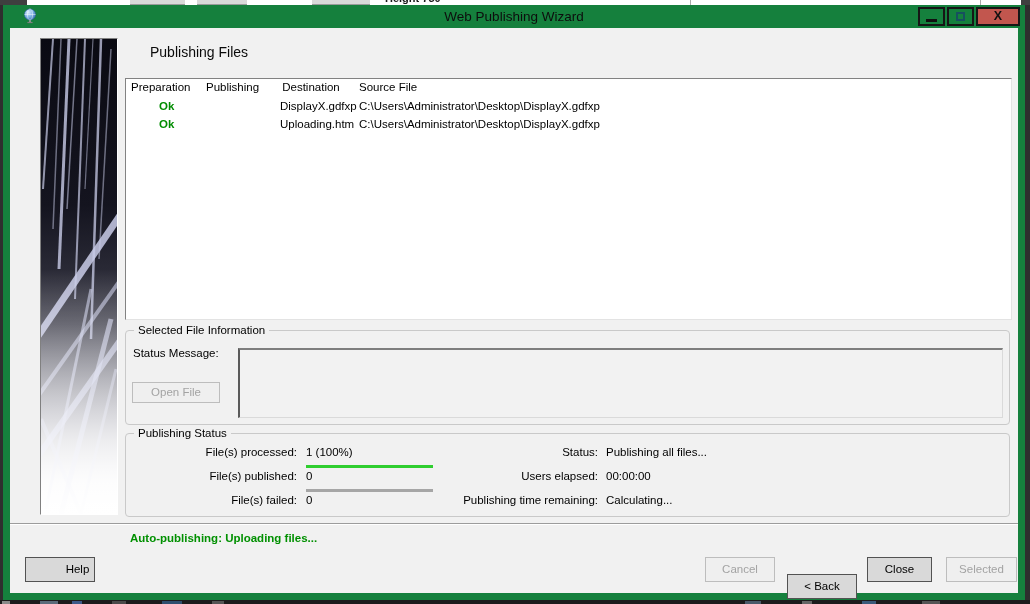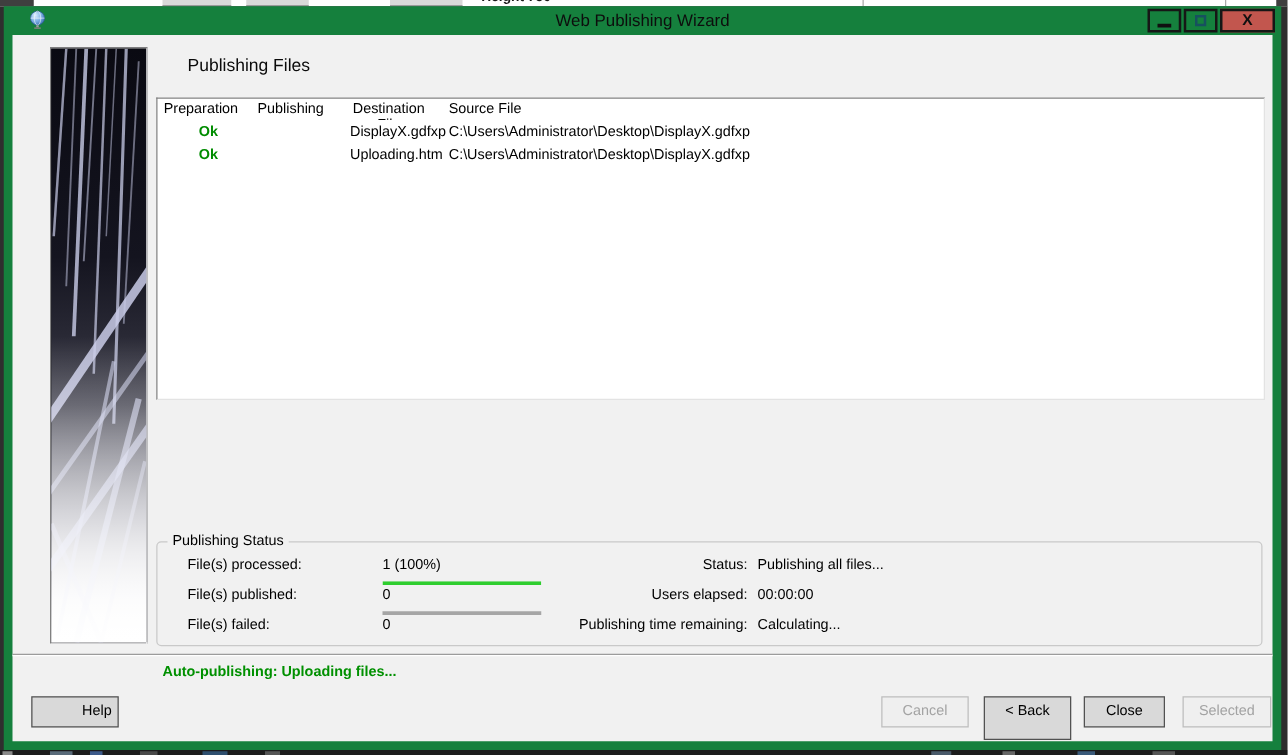--- a/index.html
+++ b/index.html
@@ -65,35 +65,35 @@
   .group-ps  { left:115px; top:405px; width:885px; height:84px; }
 
   .status-msg-label { left:7px; top:16px; }
   .btn { font-family:"Liberation Sans", sans-serif; font-size:11.5px; text-align:center; cursor:default; }
   .btn-enabled { background:#D9D9D9; border:1px solid #525252; color:#000; }
   .btn-disabled { background:#EFEFEF; border:1px solid #BDBDBD; color:#A3A3A3; }
   .open-file-btn { left:6px; top:51px; width:88px; height:21px; line-height:19px; }
   .status-box { left:112px; top:17px; width:765px; height:70px; background:#F2F2F2;
     border-left:2px solid #5a5a5a; border-top:2px solid #7e7e7e; border-right:1px solid #dadada; border-bottom:1px solid #dadada; }
 
-  .ps-label { width:165px; text-align:left; left:24px; }
+  .ps-label { width:165px; text-align:right; left:6px; }
   .ps-value { left:180px; white-space:nowrap; }
   .ps-rlabel { width:192px; text-align:right; left:280px; }
   .ps-rvalue { left:480px; white-space:nowrap; }
   .row1 { top:12px; } .row2 { top:36px; } .row3 { top:60px; }
   .pbar { left:180px; width:127px; height:3px; background:#A6A6A6; overflow:hidden; }
   .pbar1 { top:31px; } .pbar2 { top:55px; }
   .pfill { height:100%; background:#2FCE2F; }
 
   .separator { left:0; top:495px; width:1008px; height:2px; border-top:1px solid #9c9c9c; border-bottom:1px solid #ffffff; }
   .auto-status { left:120px; top:504px; font-weight:bold; color:#009000; }
 
   .btn-help { left:15px; top:529px; width:70px; height:25px; line-height:23px;padding-left:35px; }
   .btn-cancel { left:695px; top:529px; width:70px; height:25px; line-height:23px; }
-  .btn-back { left:777px; top:529px; width:70px; height:35px; line-height:23px; }
+  .btn-back { left:777px; top:546px; width:70px; height:25px; line-height:23px; }
   .btn-close { left:857px; top:529px; width:65px; height:25px; line-height:23px; }
   .btn-publish { left:936px; top:529px; width:71px; height:25px; line-height:23px; }
 </style>
 </head>
 <body>
 
 <div class="abs bg-top-strip">
   <div class="abs bg-top-dark-l"></div>
   <div class="abs bg-frag" style="left:130px;width:55px;"></div>
   <div class="abs bg-frag" style="left:197px;width:50px;"></div>
@@ -209,20 +209,26 @@
         <span class="cell-src">C:\Users\Administrator\Desktop\DisplayX.gdfxp</span>
       </div>
       <div class="list-row">
         <span class="cell-prep">Ok</span>
         <span class="cell-pub"></span>
         <span class="cell-dest">Uploading.htm</span>
         <span class="cell-src">C:\Users\Administrator\Desktop\DisplayX.gdfxp</span>
       </div>
     </div>
 
+    <div class="abs groupbox group-sfi">
+      <span class="legend">Selected File Information</span>
+      <span class="abs status-msg-label">Status Message:</span>
+      <div class="abs btn btn-disabled open-file-btn">Open File</div>
+      <div class="abs status-box"></div>
+    </div>
 
     <div class="abs groupbox group-ps">
       <span class="legend">Publishing Status</span>
 
       <span class="abs ps-label row1">File(s) processed:</span>
       <span class="abs ps-value row1">1 (100%)</span>
       <div class="abs pbar pbar1">
         <div class="pfill" style="width: 100%;"></div>
       </div>
 

